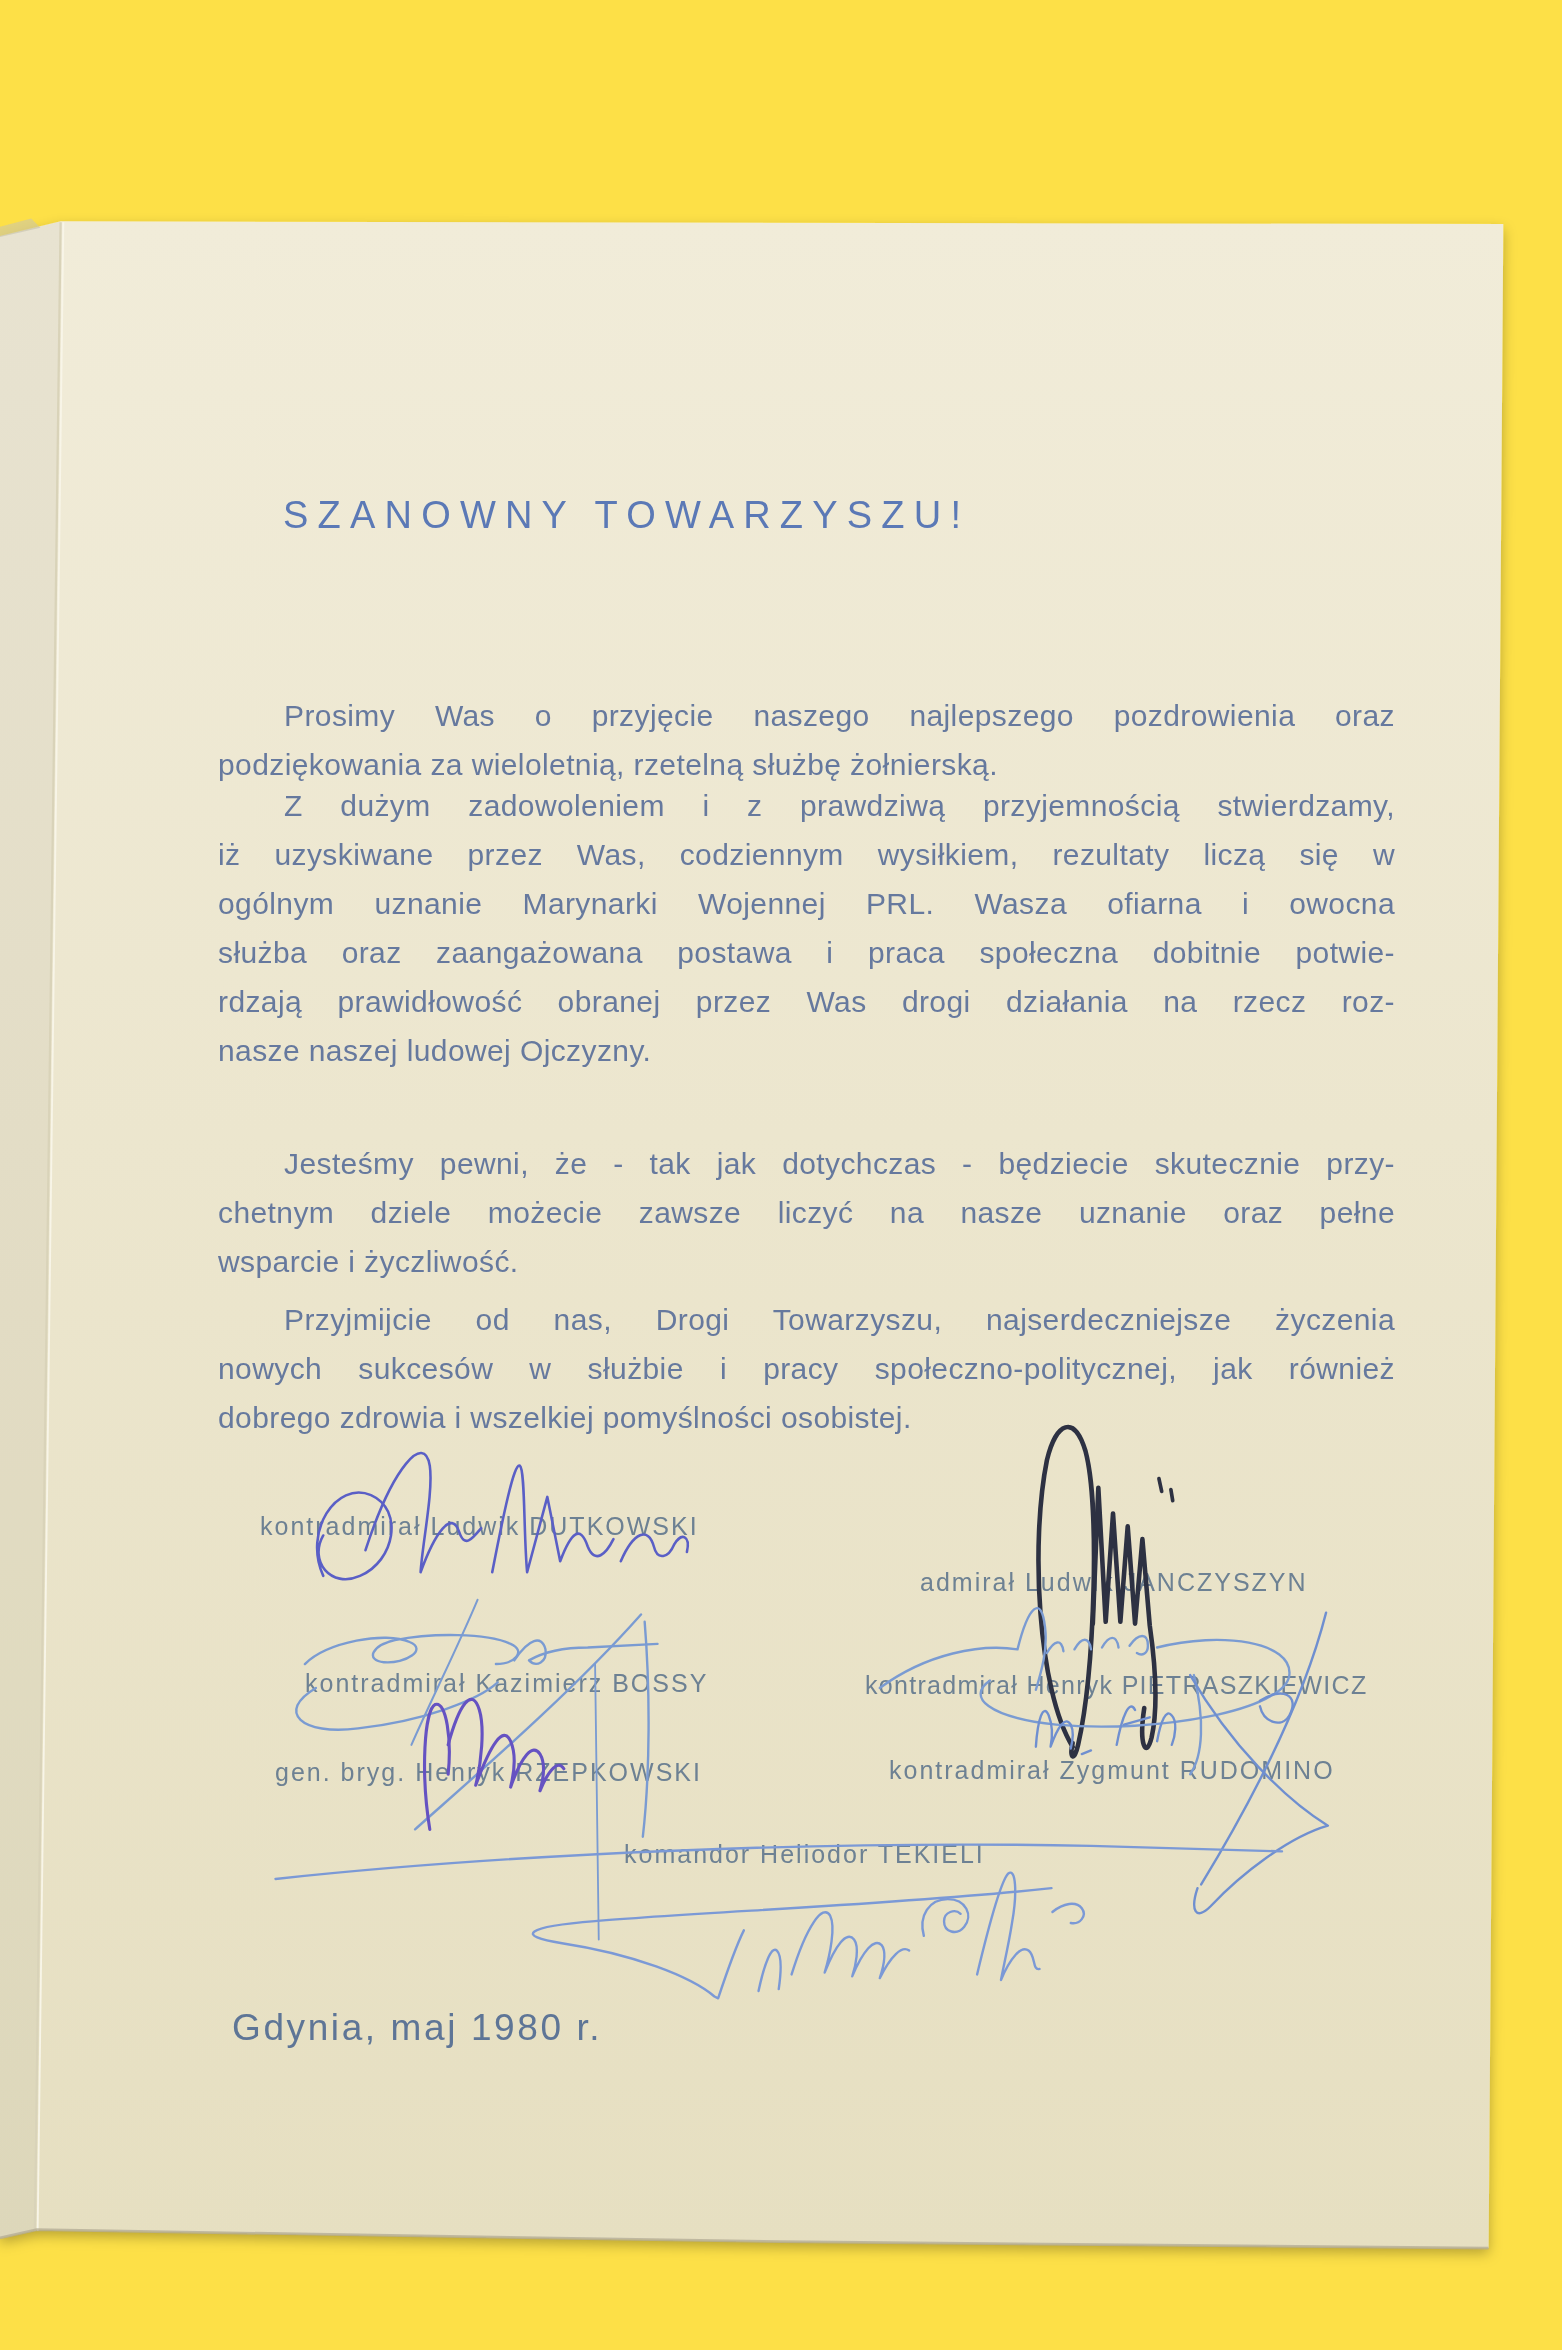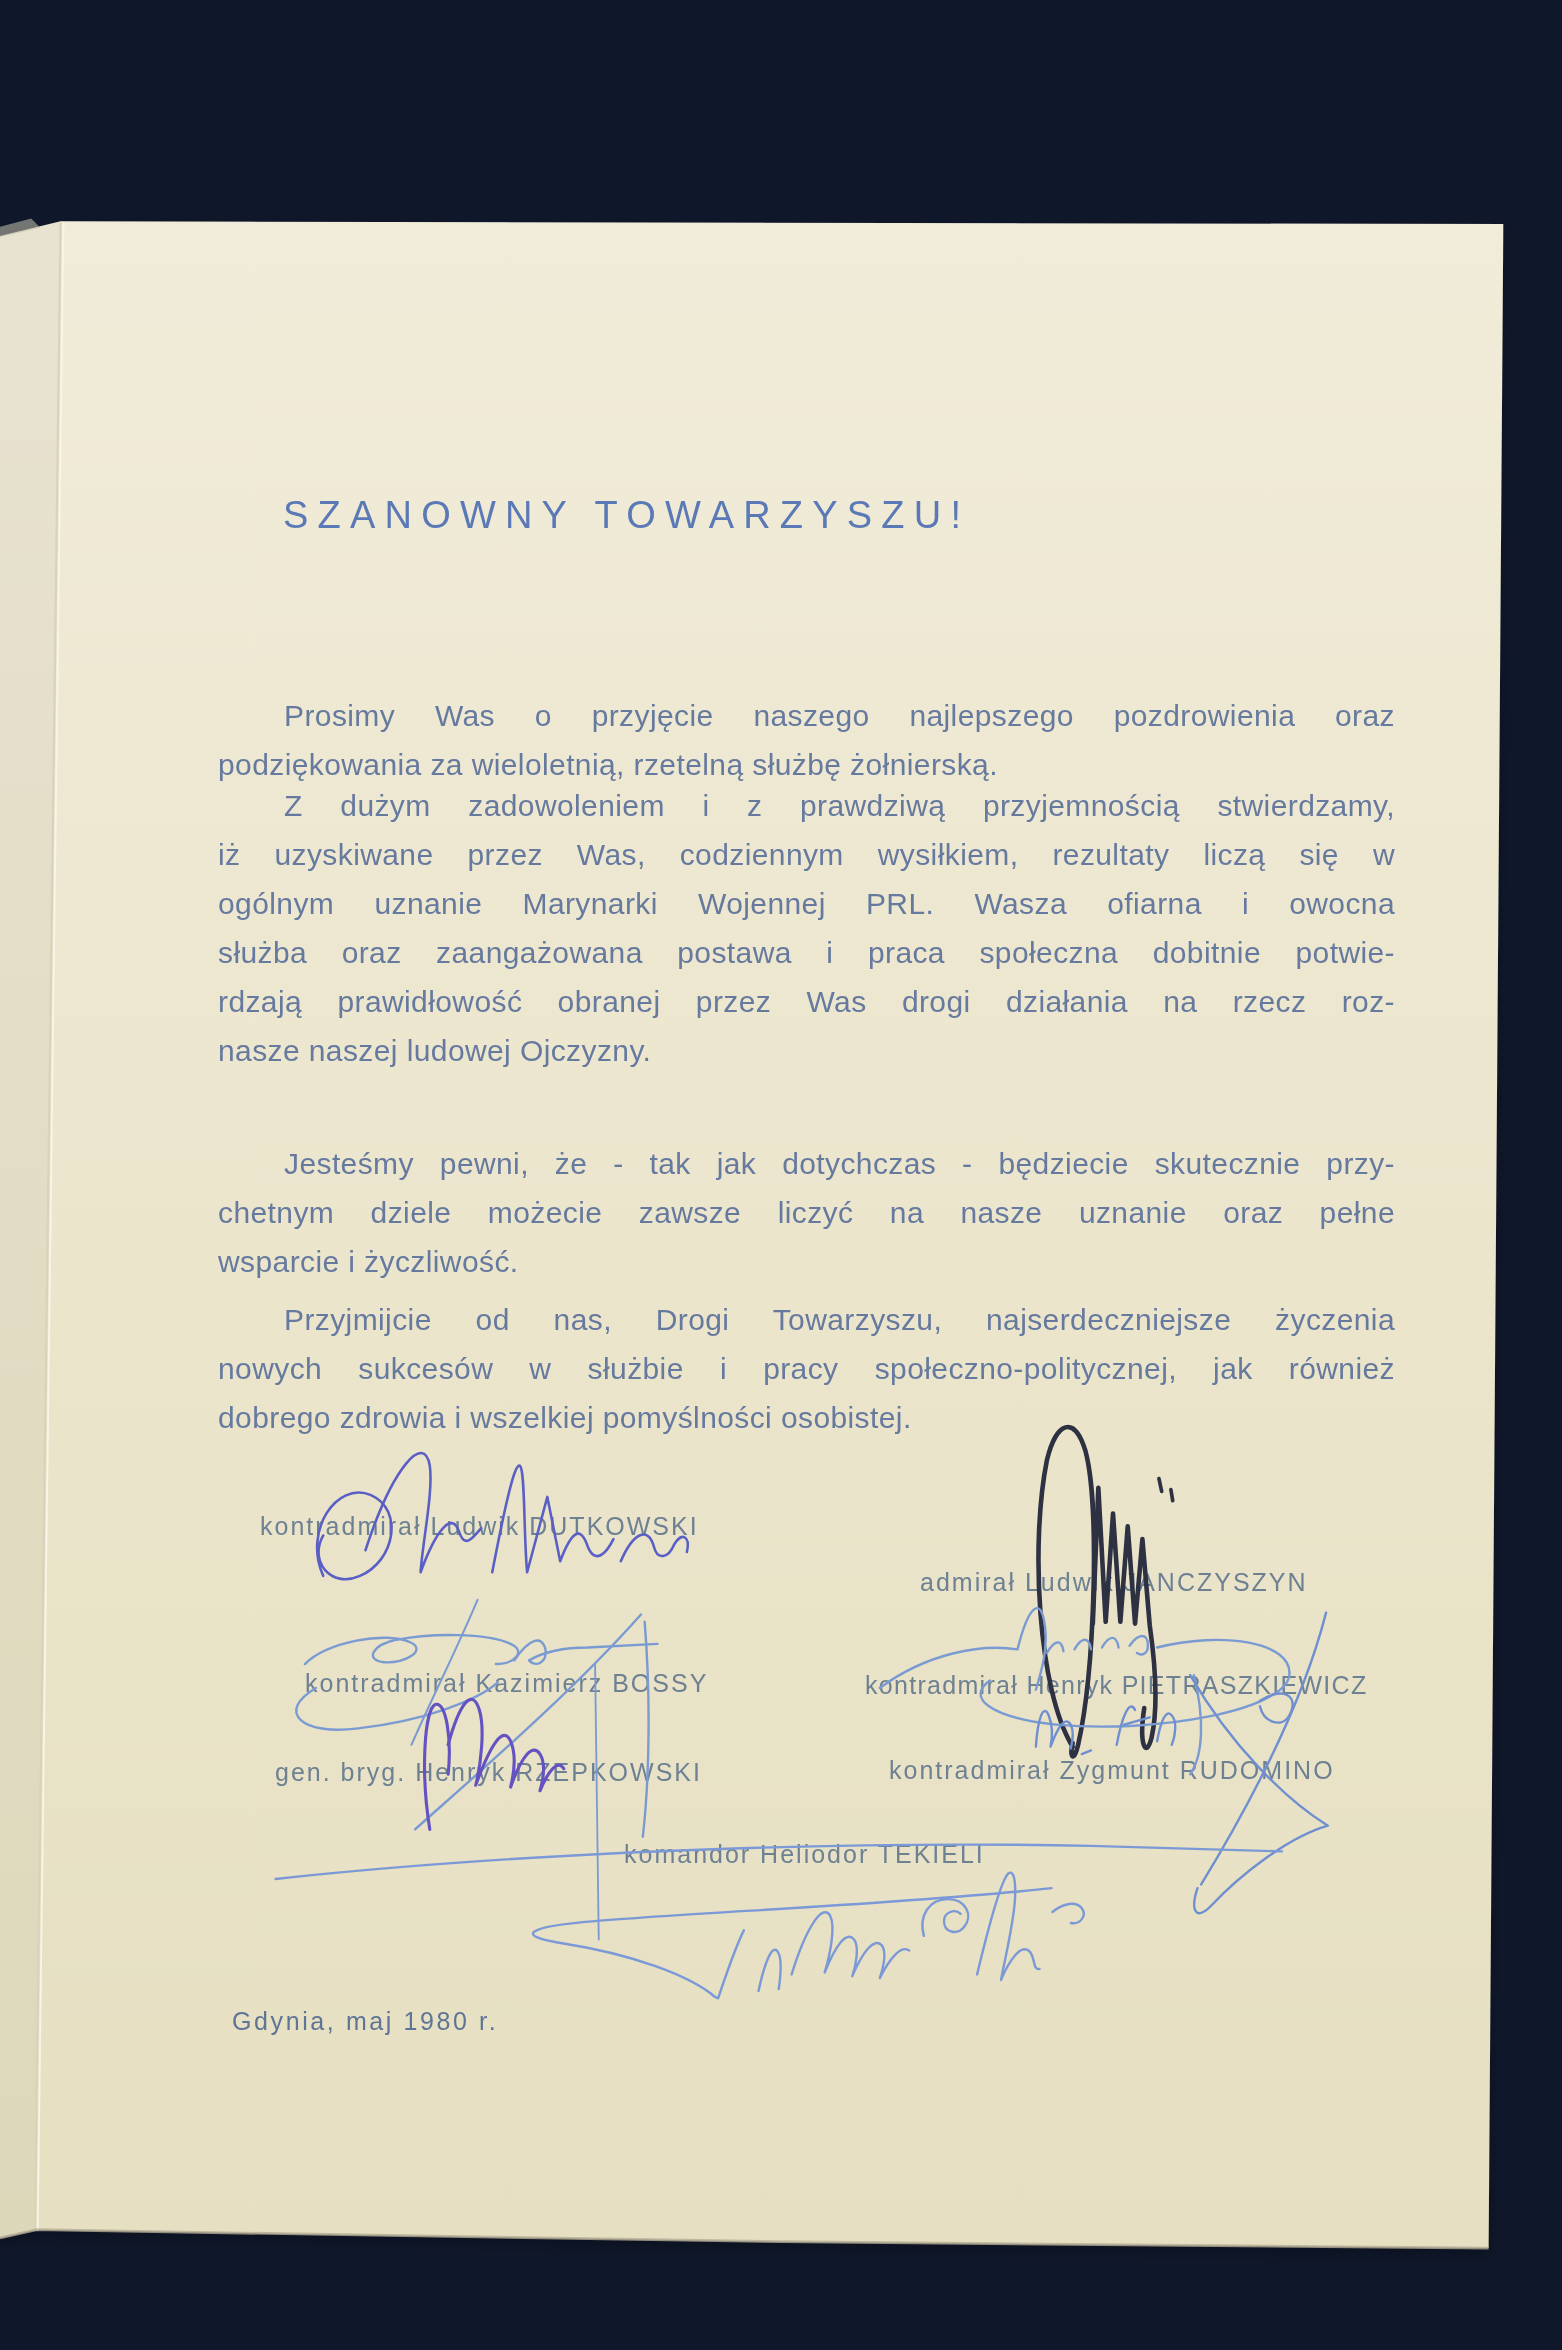--- a/index.html
+++ b/index.html
@@ -1,18 +1,18 @@
 <!DOCTYPE html>
 <html style="font-size:14.7px"><head>
 <meta charset="utf-8">
 <style>
   html, body { margin: 0; padding: 0; background: #fdfdfd; }
   .stage {
     position: relative; width: 1563px; height: 2351px;
-    background: #0f172a; overflow: hidden;
+    background: #fde047; overflow: hidden;
     font-family: "Liberation Sans", sans-serif;
   }
   .layer { position: absolute; left: 0; top: 0; width: 1563px; height: 2351px; }
   svg.layer { pointer-events: none; }
 
   .title {
     position: absolute; left: 283px; top: 494px;
     color: #5b79b6; font-size: 38px; letter-spacing: 9.2px;
     white-space: nowrap; font-weight: 400;
   }
@@ -25,21 +25,21 @@
   .line.first { text-indent: 66px; }
   .line.last { text-align-last: left; }
 
   .sig-label {
     position: absolute; color: #6d8193; font-size: 25px;
     letter-spacing: 2px; white-space: nowrap;
   }
   .sig-label.wide { letter-spacing: 1.3px; }
   .dateline {
     position: absolute; left: 232px; top: 2007px;
-    color: #5e7596; font-size: 25px; letter-spacing: 2.6px; white-space: nowrap;
+    color: #5e7596; font-size: 37px; letter-spacing: 2.6px; white-space: nowrap;
   }
 </style>
 </head>
 <body>
 
 <div class="stage">
 
   <svg class="layer" viewBox="0 0 1702 2560" aria-hidden="true">
     <defs>
       <linearGradient id="paperGrad" x1="0" y1="0" x2="0" y2="1">

